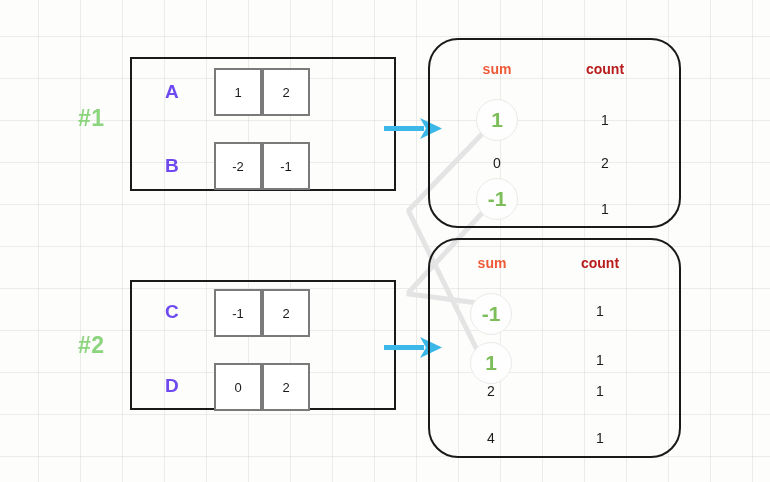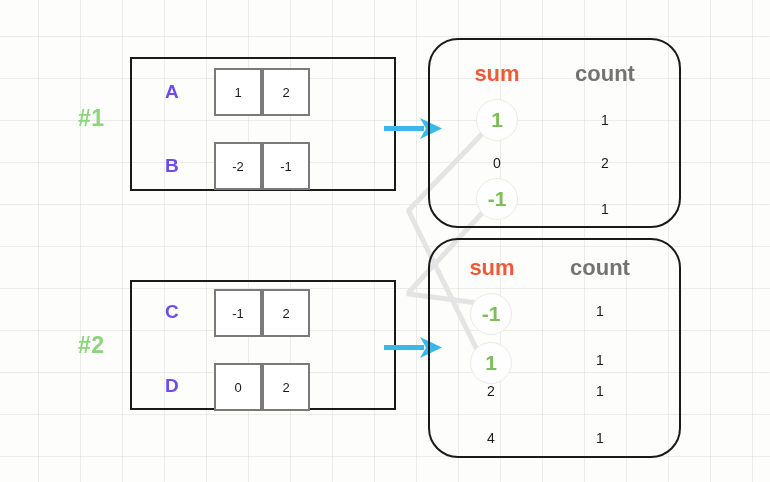--- a/index.html
+++ b/index.html
@@ -55,26 +55,26 @@
 
   .panel{
     position:absolute;
     border:2px solid #1a1a1a;
     border-radius:30px;
     box-sizing:border-box;
     background:transparent;
   }
   .panel-head{
     position:absolute;
-    font-size:22px;
+    font-size:14px;
     font-weight:700;
     color:#EE5A36;
     text-align:center;
   }
-  .panel-head.count{color:#737373;}
+  .panel-head.count{color:#b91c1c;}
 
   .val{
     position:absolute;
     font-size:14px;
     color:#1a1a1a;
     text-align:center;
     width:60px;
   }
   .val.circled{
     width:42px;height:42px;line-height:40px;

